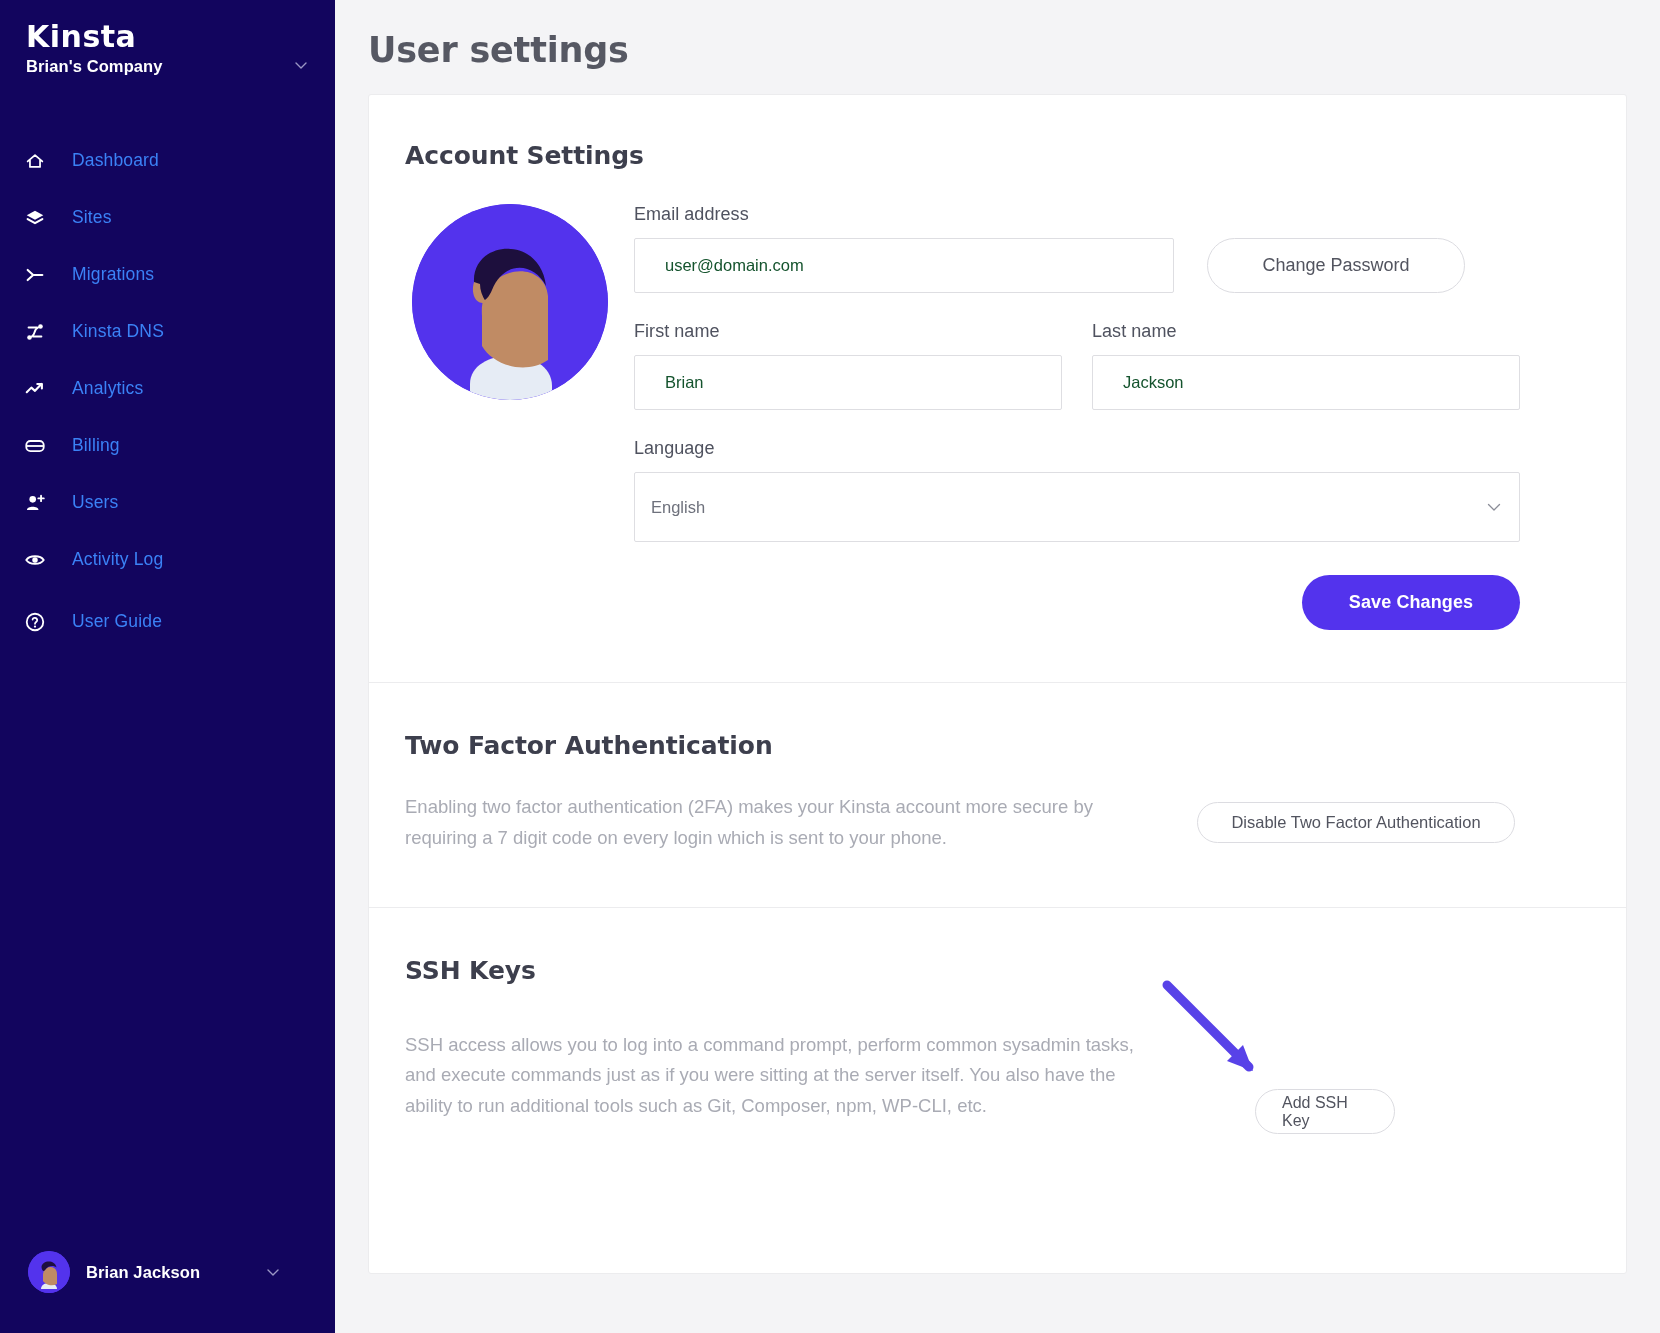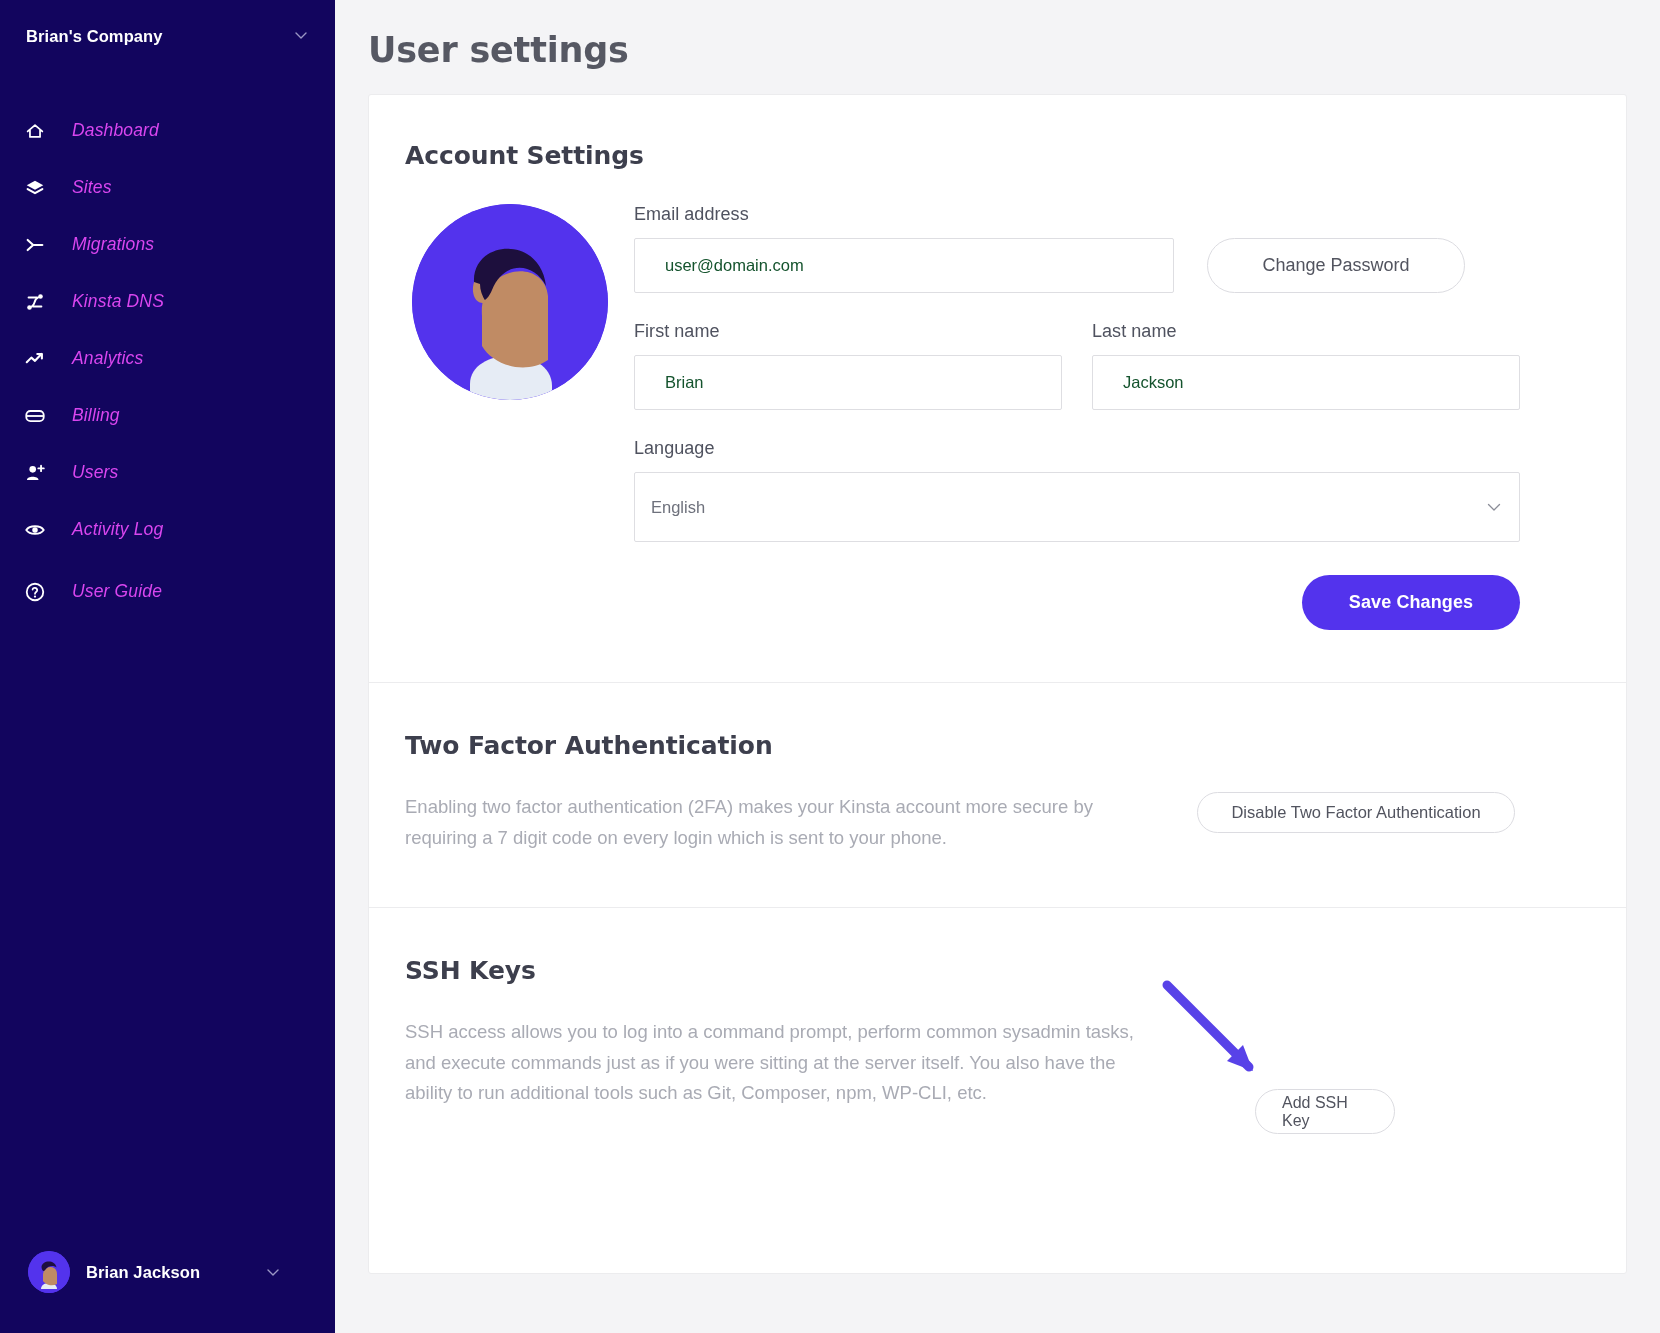--- a/index.html
+++ b/index.html
@@ -72,24 +72,23 @@
   .nav-icon {
     width: 30px;
     height: 26px;
     flex: 0 0 30px;
     display: flex;
     align-items: center;
     justify-content: flex-start;
   }
   .nav-label {
     font-size: 17.5px;
-    color: #d946ef;
+    color: #3b82f6;
     margin-left: 18px;
     letter-spacing: .15px;
-    font-style: italic;
   }
 
   .user-block {
     position: absolute;
     left: 0;
     bottom: 40px;
     width: 305px;
     display: flex;
     align-items: center;
     padding: 0 24px 0 28px;
@@ -252,21 +251,21 @@
     letter-spacing: .1px;
   }
 
   .divider { height: 1px; background: #ececee; width: 100%; }
 
   .section-2fa { padding: 48px 36px 54px 36px; }
   .section-ssh { padding: 48px 36px 60px 36px; }
 
   .sec-row {
     display: flex;
-    align-items: flex-start;
+    align-items: center;
     margin-top: 32px;
   }
   .sec-text {
     font-size: 18.5px;
     line-height: 1.65;
     color: #a9abb4;
     max-width: 760px;
     flex: 1 1 auto;
   }
   .sec-action { flex: 0 0 auto; margin-left: 32px; }
@@ -293,20 +292,21 @@
   }
 </style>
 </head>
 <body>
 
 <div class="app">
 
   <aside class="sidebar">
 
     <div class="brand-block">
+      <div class="logo">Kinsta</div>
 
       <div class="company-row">
         <span class="company-name">Brian's Company</span>
         <span class="company-chevron">
           <svg viewBox="0 0 16 16" width="16" height="16">
               <path d="M3 6 L8 11 L13 6" fill="none" stroke="#9a96c4" stroke-width="1.4" stroke-linecap="round" stroke-linejoin="round"></path>
             </svg>
         </span>
       </div>
     </div>

